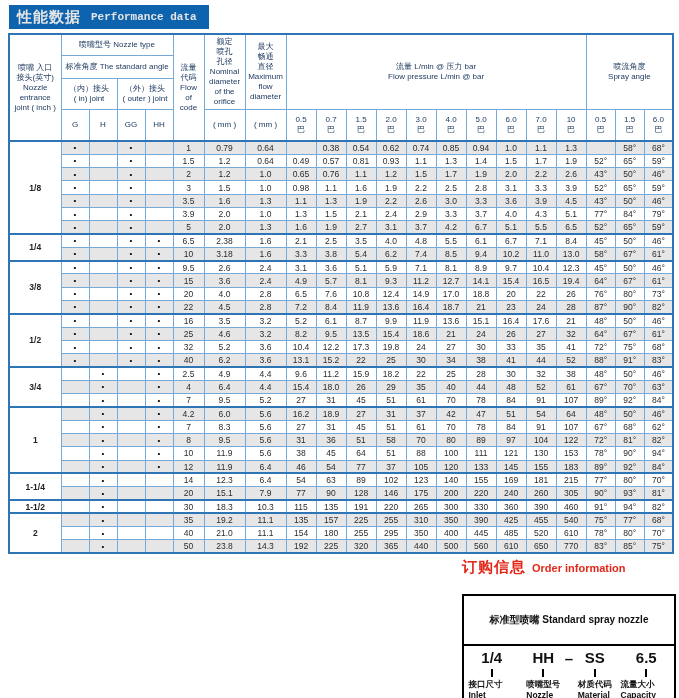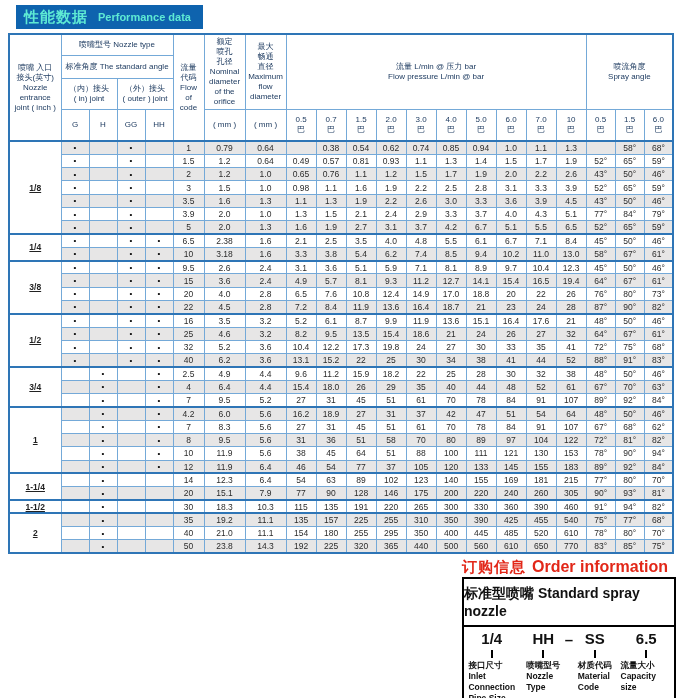--- a/index.html
+++ b/index.html
@@ -3,23 +3,23 @@
 <meta charset="utf-8">
 <style>
   * { margin:0; padding:0; box-sizing:border-box; }
   html,body { background:#ffffff; }
   body {
     width:679px; height:698px; position:relative; overflow:hidden;
     font-family:"Liberation Sans", sans-serif; color:#222;
   }
   
   .title-badge {
-    position:absolute; left:16px; top:5px; height:24px;
-    background:#0e63ae; color:#5eead4; display:flex; align-items:center;
-    padding:0 12px 0 8px; gap:10px;
+    position:absolute; left:9px; top:5px; height:24px;
+    background:#0e63ae; color:#e5e5e5; display:flex; align-items:center;
+    padding:0 12px 0 8px; gap:10px;font-family:Liberation Mono, monospace;
   }
   .title-badge .zh { font-size:15px; font-weight:bold; letter-spacing:1px; }
   .title-badge .en { font-size:11px; font-weight:bold; }
 
   
   table.perf {
     position:absolute; left:8px; top:33px;
     border-collapse:collapse; table-layout:fixed; width:664px;
     font-size:8.5px; color:#2b2b2b;
   }
@@ -28,34 +28,34 @@
     border:1px solid #74a9d8; text-align:center; vertical-align:middle;
     padding:0; overflow:hidden;
   }
   table.perf thead th {
     background:#fff; color:#1f3c61; font-weight:normal;
     white-space:pre-line; line-height:1.25; font-size:8px;
   }
   th.joint-letter { font-size:9px; font-weight:bold; }
   tbody tr { height:13.3px; }
   tbody tr.stripe td { background:#e7e6e6; }
-  tbody td.size-cell { background:#fff !important; font-weight:bold; font-size:8.5px; color:#222;text-decoration:underline; }
+  tbody td.size-cell { background:#fff !important; font-weight:bold; font-size:8.5px; color:#222; }
   tbody tr.group-start td { border-top:2px solid #2e75b6; }
   td.dot-cell { font-size:8px; color:#000; }
   .r1 { height:21px; } .r2 { height:23px; } .r3 { height:31px; } .r4 { height:32px; }
 
   
   .order-wrap { position:absolute; left:462px; top:558px; width:214px; }
-  .order-title { display:flex; align-items:baseline; gap:6px; margin-bottom:0; }
+  .order-title { display:flex; align-items:baseline; gap:6px; margin-bottom:17px; }
   .order-title .zh { color:#e22718; font-size:15px; font-weight:bold; letter-spacing:1px; }
-  .order-title .en { color:#e22718; font-size:16px; font-weight:bold; }
+  .order-title .en { color:#e22718; font-size:11px; font-weight:bold; }
   .order-box { border:2px solid #000; background:#fff; }
   .order-box-title {
-    border-bottom:2px solid #000; text-align:left;
-    font-size:14px; font-weight:bold; color:#111; padding:6px 0;
+    border-bottom:2px solid #000; text-align:center;
+    font-size:10px; font-weight:bold; color:#111; padding:17px 0;
   }
   .order-cols { display:flex; position:relative; padding:4px 2px 5px 2px; }
   .order-col { width:25%; display:flex; flex-direction:column; align-items:center; }
   .order-code { font-size:15px; font-weight:bold; color:#111; line-height:1.1; }
   .order-dash {
     position:absolute; left:50%; top:4px; transform:translateX(-50%);
     font-size:15px; font-weight:bold; color:#111;
   }
   .order-tick { width:2px; height:8px; background:#000; margin:2px 0 2px 0; }
   .order-label {

